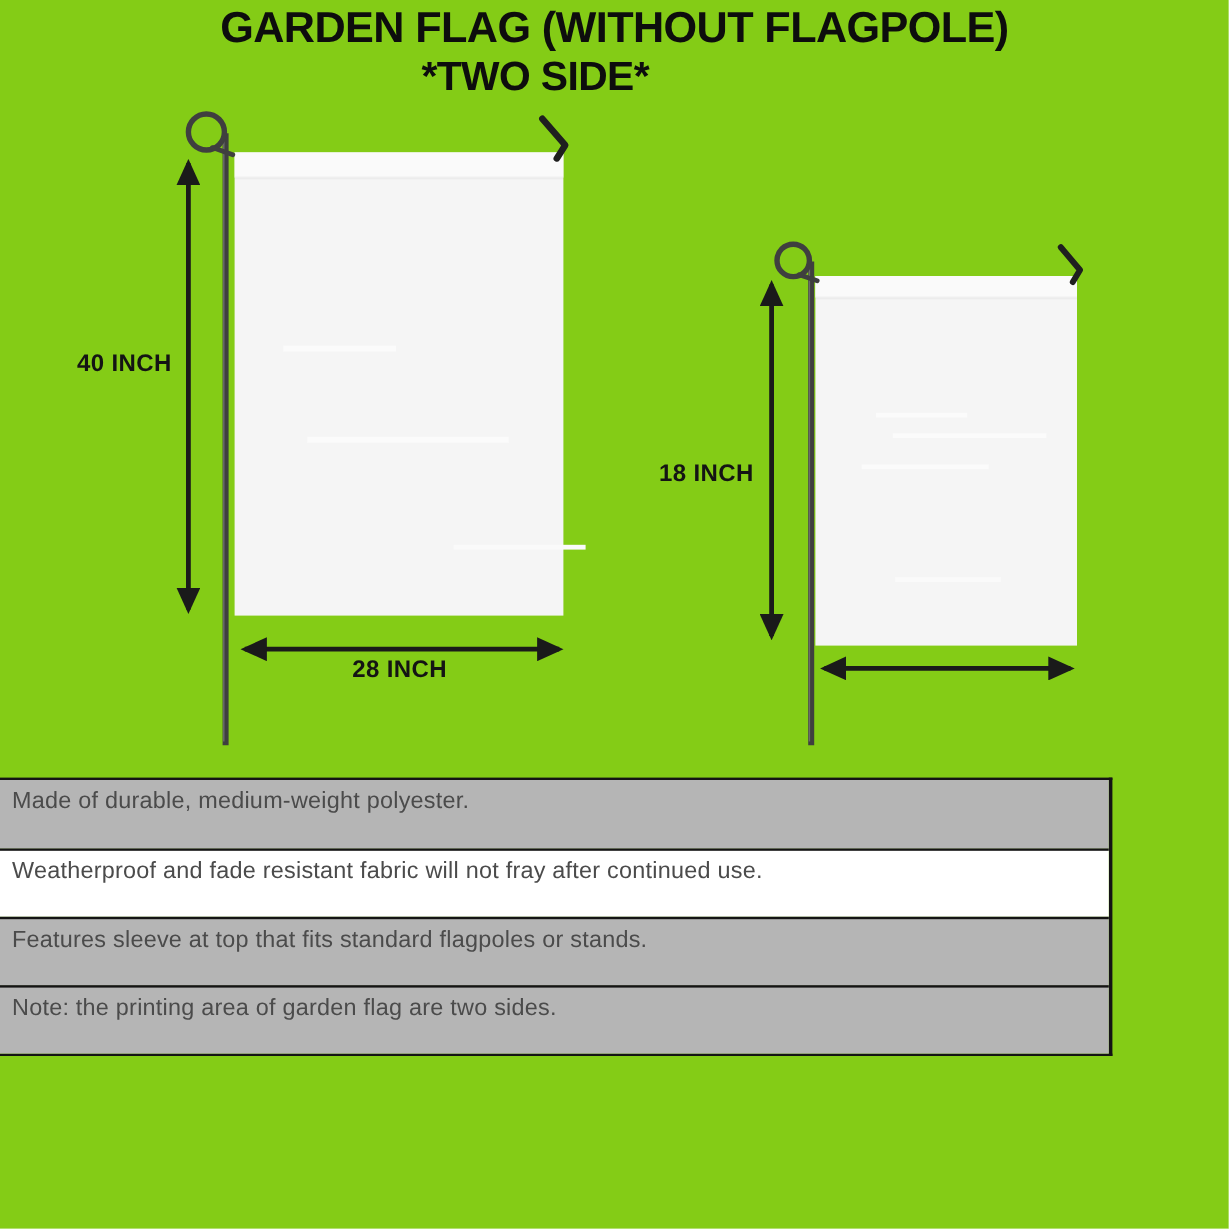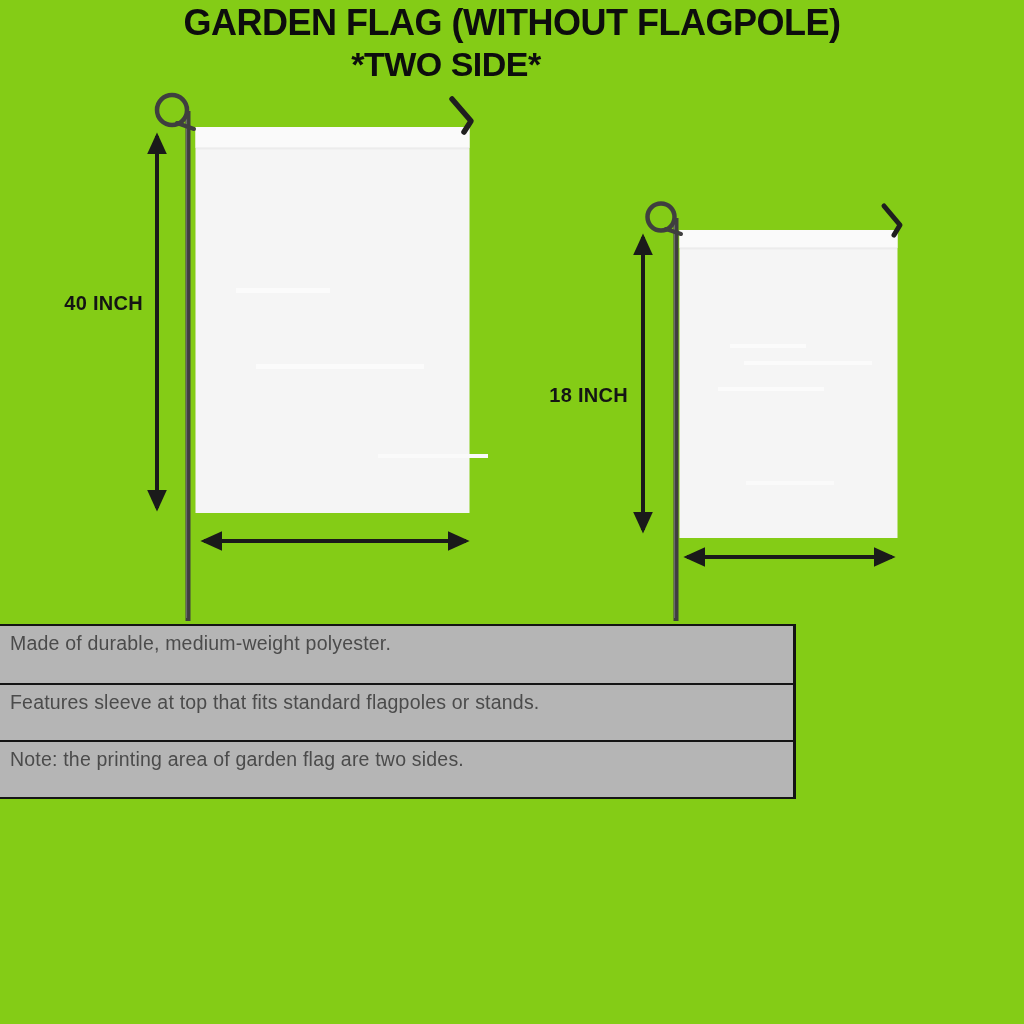--- a/index.html
+++ b/index.html
@@ -47,22 +47,22 @@
     color: #141414;
     letter-spacing: 0.3px;
     line-height: 22px;
   }
   .label-40 { left: 40px;  top: 292px; width: 103px; text-align: right; }
   .label-28 { left: 196px; top: 547px; width: 274px; text-align: center; }
   .label-18 { left: 528px; top: 352px; width: 100px; text-align: right; margin-top: 32px; }
   .label-12 { left: 679px; top: 563px; width: 219px; text-align: center; }
   .spec-table {
     position: absolute;
-    left: 0; top: 624px;
-    width: 796px;
+    left: 0; top: 648px;
+    width: 927px;
     border-top: 2px solid #141414;
     border-right: 3px solid #141414;
     border-bottom: 2px solid #141414;
   }
   .spec-row {
     height: 57px;
     padding: 6px 8px 0 10px;
     font-size: 19.5px;
     letter-spacing: 0.2px;
     color: #4b4b4b;
@@ -134,21 +134,23 @@
 
       <path d="M 884 206 L 900 225 L 894 235" fill="none" stroke="#1f1f1f" stroke-width="5" stroke-linecap="round" stroke-linejoin="round"></path>
 
       <line x1="643" y1="237" x2="643" y2="530" stroke="#1a1a1a" stroke-width="4" marker-start="url(#ah-start)" marker-end="url(#ah-end)"></line>
 
       <line x1="687" y1="557" x2="892" y2="557" stroke="#1a1a1a" stroke-width="4" marker-start="url(#ah-start)" marker-end="url(#ah-end)"></line>
     </g>
   </svg>
 
   <div class="dim-label label-40">40 INCH</div>
+  <div class="dim-label label-28">28 INCH</div>
   <div class="dim-label label-18">18 INCH</div>
 
   <div class="spec-table">
     <div class="spec-row gray">Made of durable, medium-weight polyester.</div>
+    <div class="spec-row white">Weatherproof and fade resistant fabric will not fray after continued use.</div>
     <div class="spec-row gray">Features sleeve at top that fits standard flagpoles or stands.</div>
     <div class="spec-row gray">Note: the printing area of garden flag are two sides.</div>
   </div>
 
 </div>
 
 </body></html>

